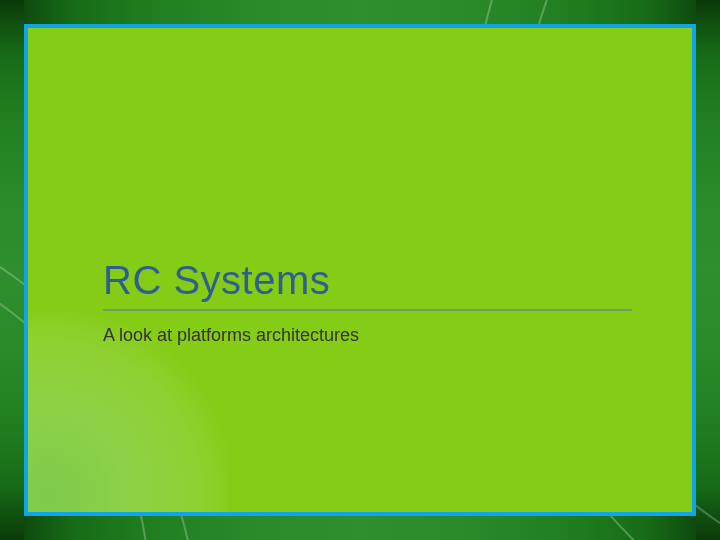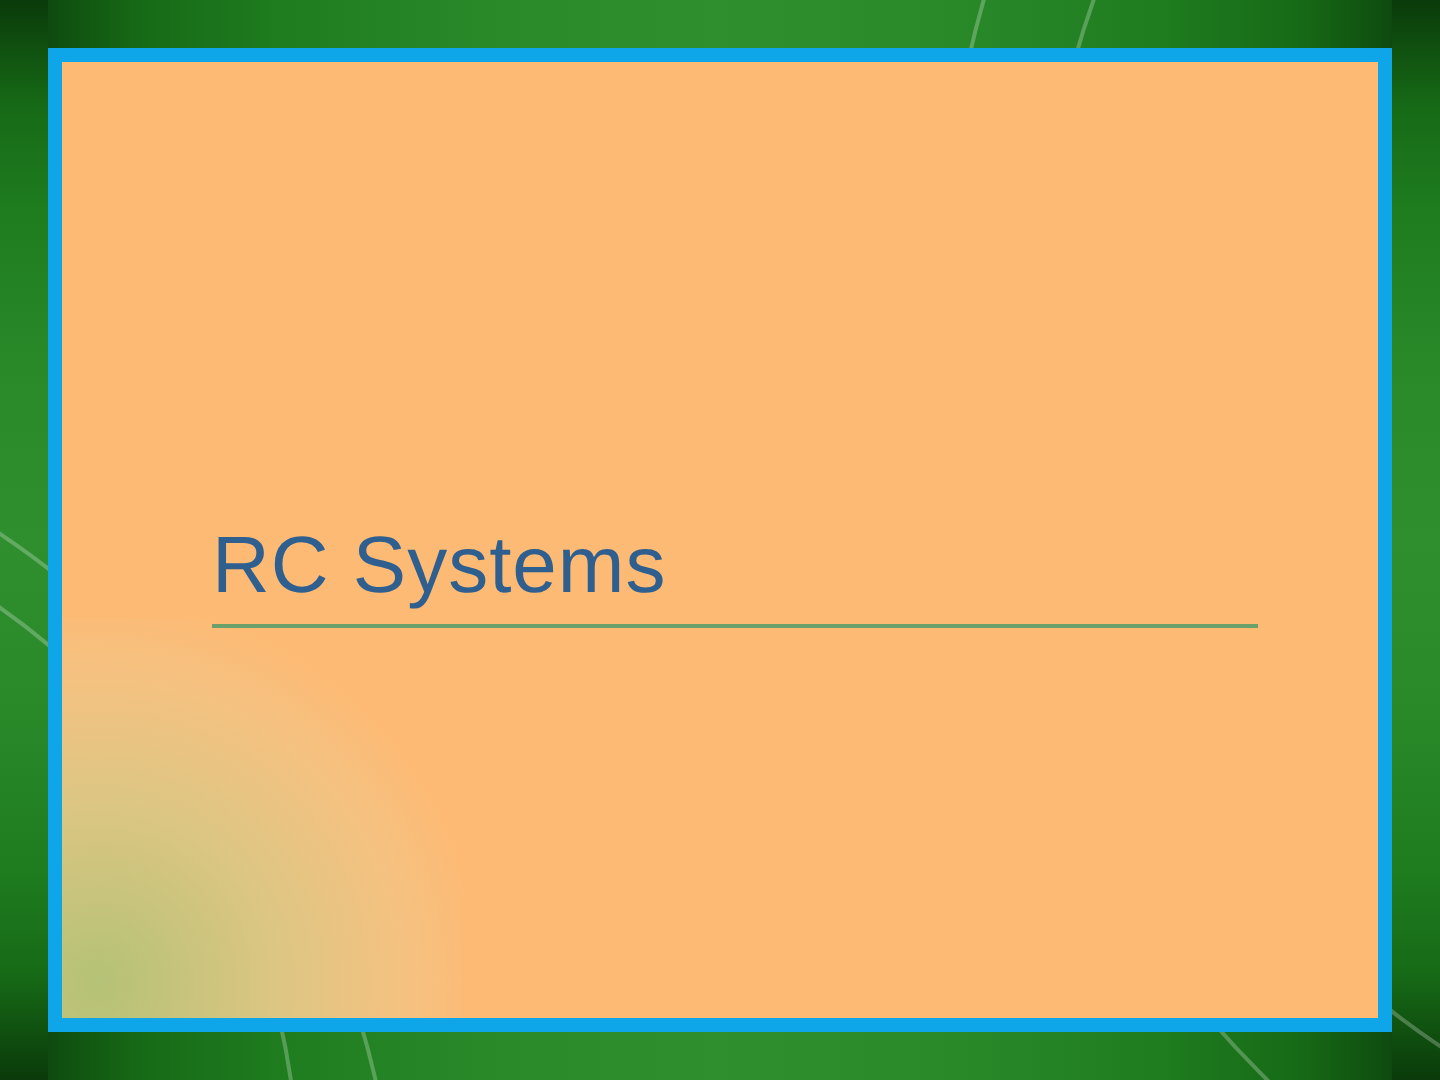--- a/index.html
+++ b/index.html
@@ -30,22 +30,22 @@
   }
   .border-right {
     position: absolute;
     top: 0; bottom: 0; right: 0;
     width: 24px;
     background: linear-gradient(180deg, #0a3a0a 0%, #176b17 10%, #1f7d1f 20%, #2a8a2a 35%, #2f8f2f 50%, #2a8a2a 65%, #1f7d1f 80%, #176b17 90%, #0a3a0a 100%);
   }
   .inner {
     position: absolute;
     top: 24px; left: 24px; right: 24px; bottom: 24px;
-    background: #fdba74;
-    border: 7px solid #0ea5e9;
+    background: #84cc16;
+    border: 4px solid #0ea5e9;
     overflow: hidden;
   }
   
   .arc {
     position: absolute;
     border: 2px solid rgba(255,255,255,0.25);
     border-radius: 50%;
     pointer-events: none;
   }
   
@@ -89,15 +89,16 @@
 
   <div class="arc" style="width:900px;height:900px;right:-700px;top:-300px;"></div>
   <div class="arc" style="width:1100px;height:1100px;right:-850px;top:-400px;"></div>
   <div class="arc" style="width:700px;height:700px;left:-550px;bottom:-400px;"></div>
   <div class="arc" style="width:900px;height:900px;left:-700px;bottom:-550px;"></div>
 
   <div class="inner">
     <div class="glow-bl"></div>
     <div class="content">
       <div class="title">RC Systems</div>
+      <div class="subtitle">A look at platforms architectures</div>
     </div>
   </div>
 </div>
 
 </body></html>

